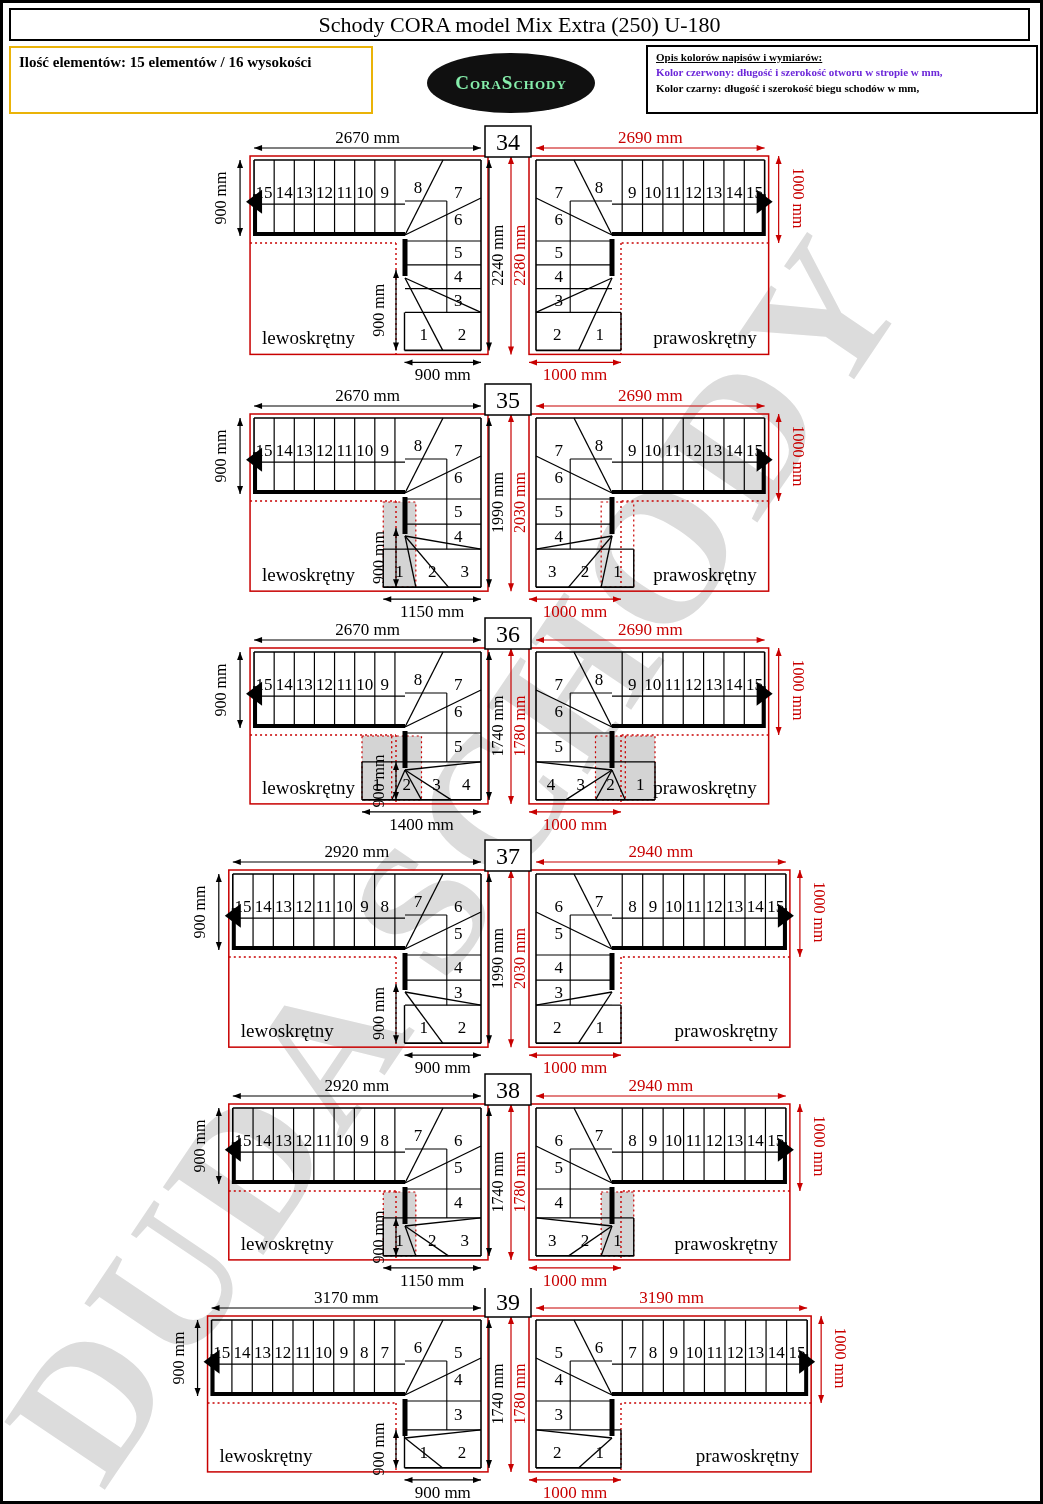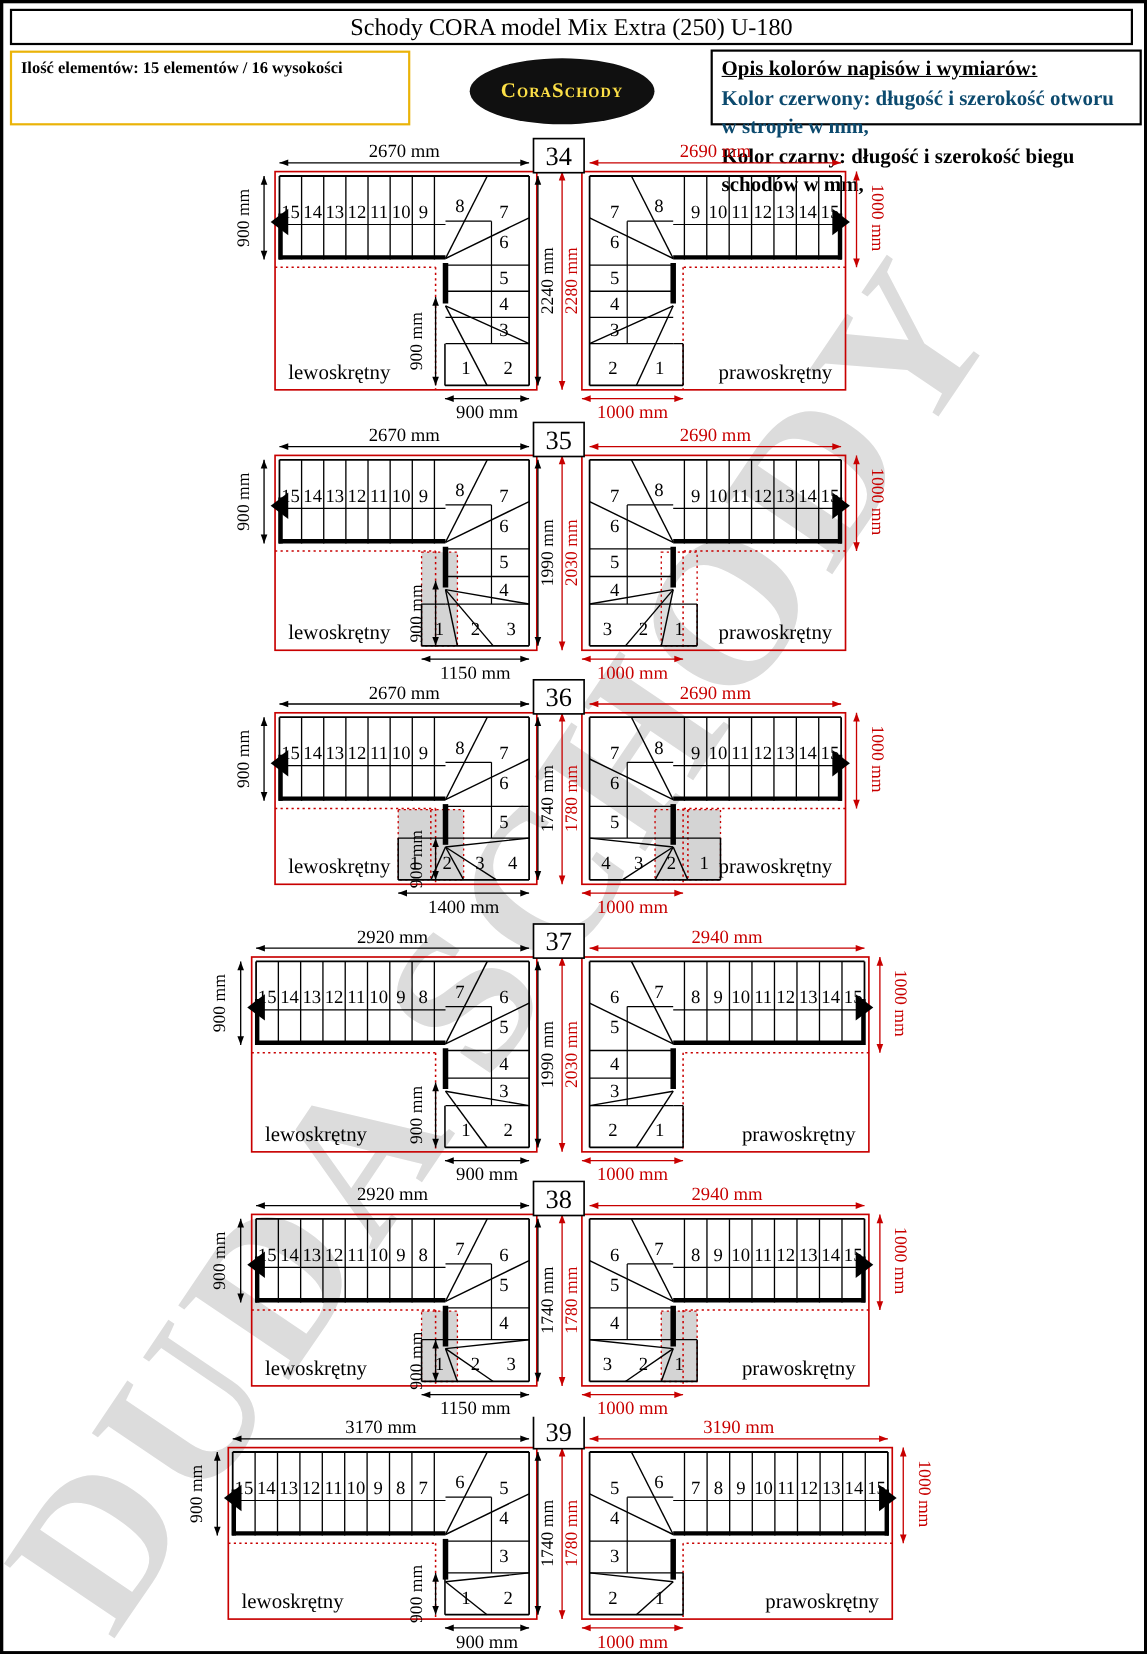--- a/index.html
+++ b/index.html
@@ -3,26 +3,26 @@
 <meta charset="utf-8">
 <style>
   html,body{margin:0;padding:0;background:#fff;}
   .page{position:relative;width:1043px;height:1504px;background:#fff;border:3px solid #000;
         box-sizing:border-box;overflow:hidden;font-family:"Liberation Serif","DejaVu Serif",serif;padding-left:22px;}
   .titlebox{position:absolute;left:6px;top:5px;width:1021px;height:33px;border:2px solid #000;
         box-sizing:border-box;text-align:center;font-size:22px;line-height:30px;}
   .infobox{position:absolute;left:6px;top:43px;width:364px;height:68px;border:2px solid #eab308;
         box-sizing:border-box;padding:4px 8px;font-size:15px;font-weight:bold;line-height:1.35;}
   .logo{position:absolute;left:424px;top:50px;width:168px;height:60px;background:#101010;
-        border-radius:50%;color:#fde047;text-align:center;line-height:60px;font-variant:small-caps;
+        border-radius:50%;color:#86efac;text-align:center;line-height:60px;font-variant:small-caps;
         font-size:19px;letter-spacing:1px;font-weight:bold;}
   .legendbox{position:absolute;left:643px;top:42px;width:392px;height:69px;border:2px solid #000;
-        box-sizing:border-box;padding:3px 8px;font-size:19px;font-weight:bold;line-height:1.4;}
+        box-sizing:border-box;padding:3px 8px;font-size:11px;font-weight:bold;line-height:1.4;}
   .legend-heading{text-decoration:underline;}
-  .legend-red{color:#0c4a6e;}
+  .legend-red{color:#6d28d9;}
   .rows{position:absolute;left:0;top:115px;width:1037px;}
   .row{position:relative;width:1037px;}
   .row svg{position:absolute;left:0;top:0;}
   .wm{position:absolute;left:-40px;top:1280px;transform:rotate(-56deg);transform-origin:0 0;
       font-size:185px;font-weight:bold;color:#dcdcdc;white-space:nowrap;letter-spacing:8px;
       z-index:0;pointer-events:none;}
   svg text{font-family:"Liberation Serif","DejaVu Serif",serif;}
 </style>
 </head>
 <body>

